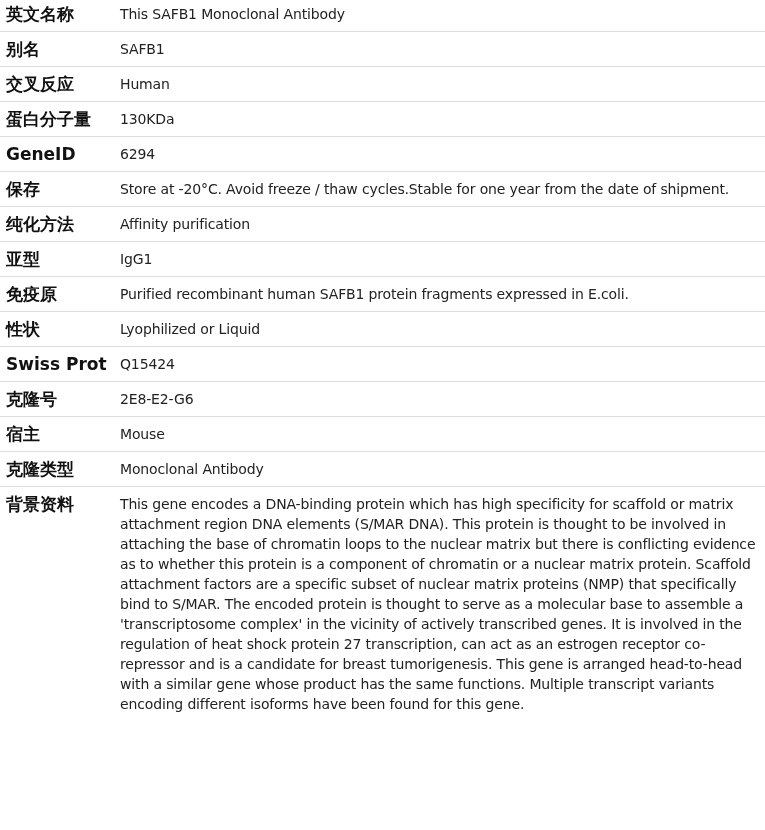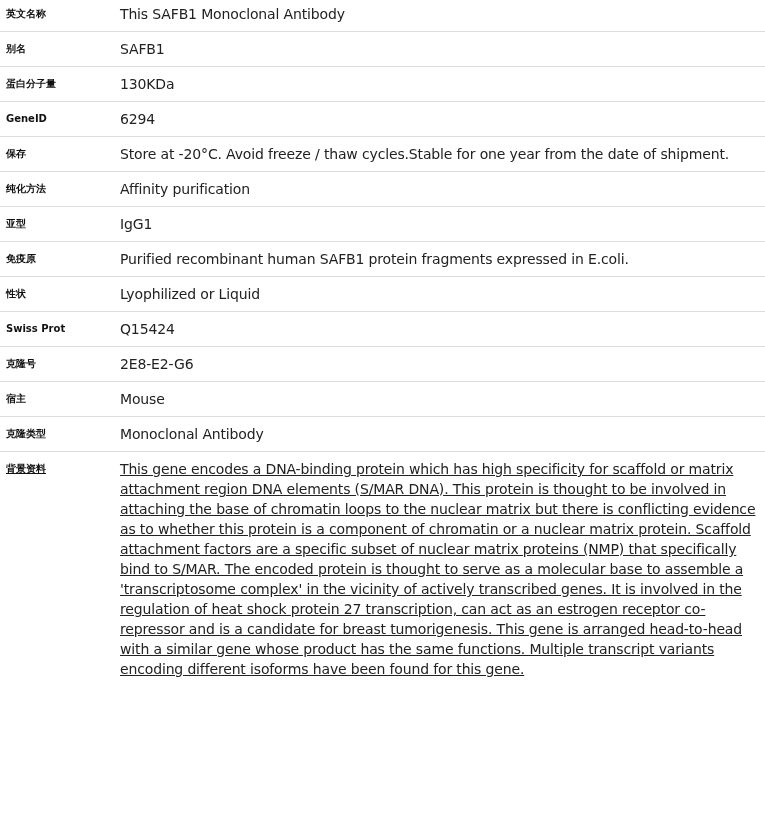--- a/index.html
+++ b/index.html
@@ -10,47 +10,51 @@
       font-family: "DejaVu Sans", "Liberation Sans", sans-serif;
       font-size: 14px;
       color: #222222;
     }
     .spec-row td {
       border-bottom: 1px solid #dcdcdc;
       vertical-align: top;
       padding: 7px 0 7px 0;
       line-height: 20px;
     }
-    .spec-row:last-child td { border-bottom: none; text-decoration: underline; }
+    .spec-row:last-child td { border-bottom: none; }
     .spec-label {
       width: 114px;
       padding-left: 6px !important;
       font-weight: bold;
       color: #111111;
-      font-size: 10px;
+      font-size: 17px;
       white-space: nowrap;
     }
     .spec-value {
       padding-right: 6px !important;
       letter-spacing: -0.15px;
     }
     .spec-row.first td { padding-top: 4px; }
   </style>
 </head>
 <body>
 
 <table class="spec-table">
   <tbody>
     <tr class="spec-row first">
       <td class="spec-label">英文名称</td>
       <td class="spec-value">This SAFB1 Monoclonal Antibody</td>
     </tr>
     <tr class="spec-row">
       <td class="spec-label">别名</td>
       <td class="spec-value">SAFB1</td>
+    </tr>
+    <tr class="spec-row">
+      <td class="spec-label">交叉反应</td>
+      <td class="spec-value">Human</td>
     </tr>
     <tr class="spec-row">
       <td class="spec-label">蛋白分子量</td>
       <td class="spec-value">130KDa</td>
     </tr>
     <tr class="spec-row">
       <td class="spec-label">GeneID</td>
       <td class="spec-value">6294</td>
     </tr>
     <tr class="spec-row">

